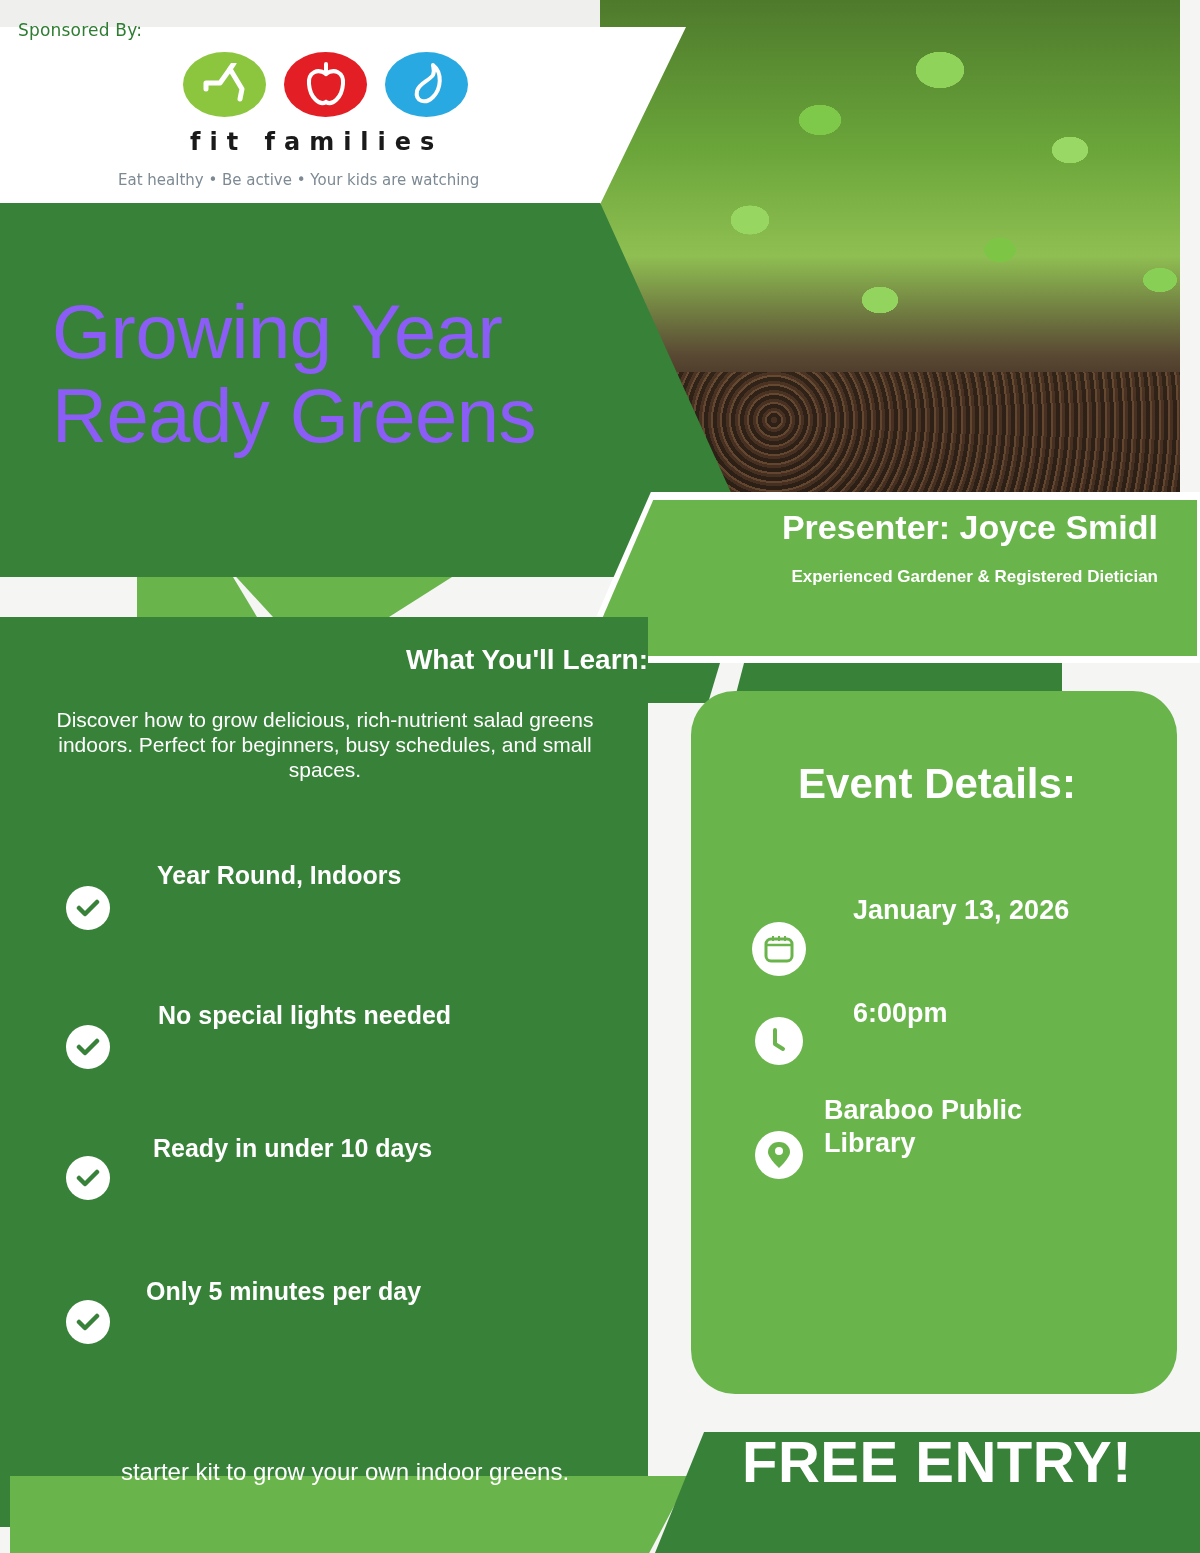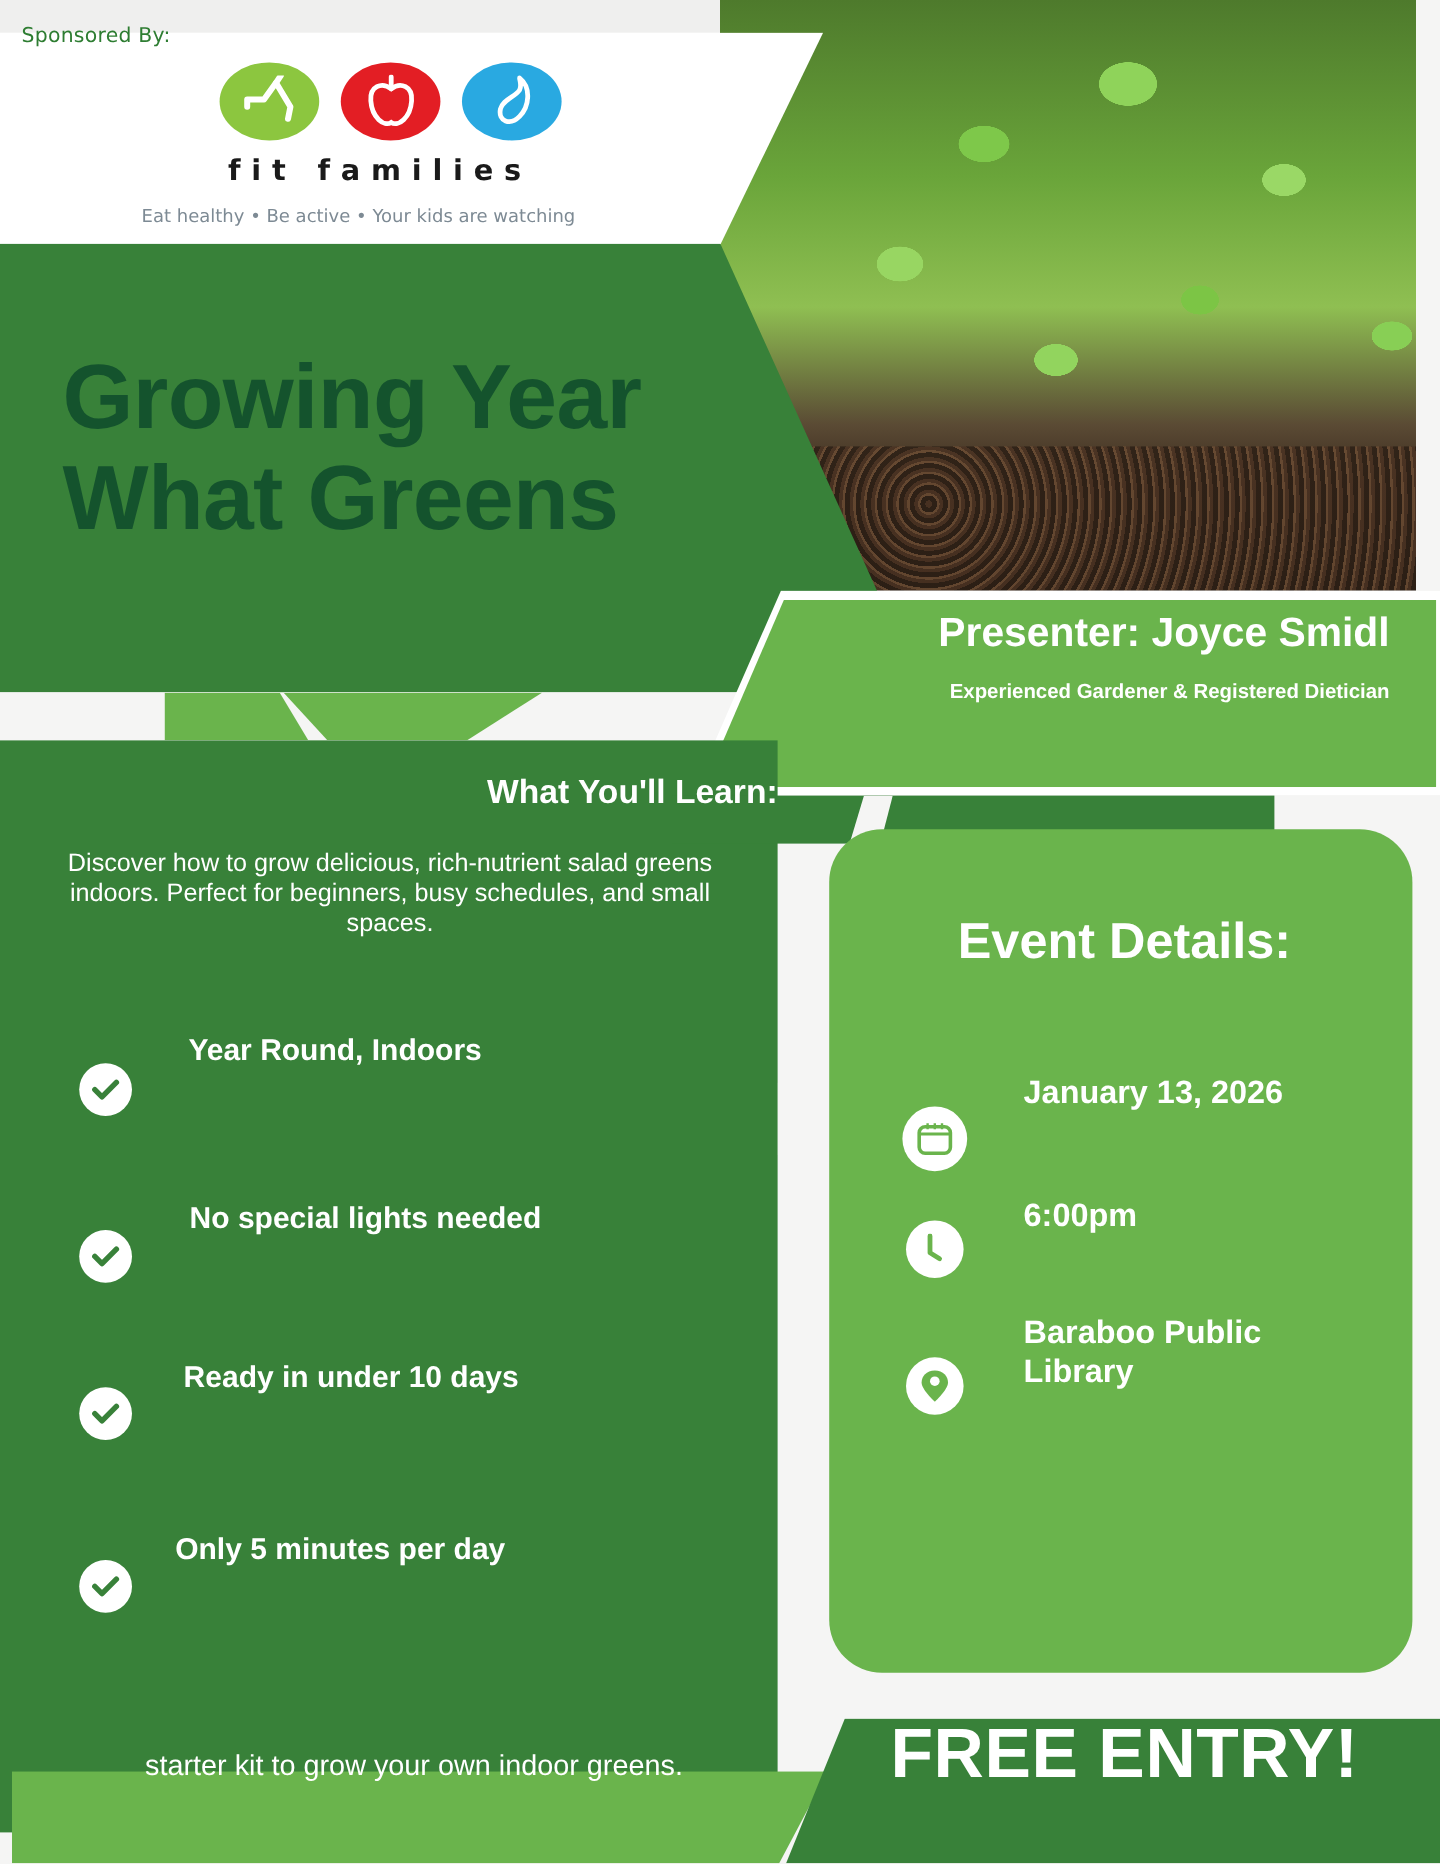--- a/index.html
+++ b/index.html
@@ -55,22 +55,22 @@
     background:
       repeating-radial-gradient(circle at 30% 40%, #4a3222 0 3px, #2c1f15 3px 7px, #6b4c33 7px 9px);
     opacity: .85;
   }
   .title-block-main {
     left: 0; top: 203px; width: 732px; height: 374px;
     background: #388139;
     clip-path: polygon(0 0, 82% 0, 100% 78%, 94% 78%, 86.5% 100%, 0 100%);
   }
   .page-title {
-    left: 52px; top: 290px; font-size: 76px; font-weight: bold; line-height: 84px;
-    color: #14532d; letter-spacing: -0.5px;
+    left: 52px; top: 290px; font-size: 76px; font-weight: normal; line-height: 84px;
+    color: #8b5cf6; letter-spacing: -0.5px;
   }
 
   
   .presenter-border {
     left: 576px; top: 492px; width: 624px; height: 171px;
     background: #ffffff;
     clip-path: polygon(12% 0, 100% 0, 100% 100%, 0 100%);
   }
   .presenter-band {
     left: 586px; top: 500px; width: 611px; height: 156px;
@@ -186,21 +186,21 @@
         <path d="M26 4 C36 12 34 28 26 36 C18 44 8 40 10 30 C12 22 22 20 26 14 C28 10 26 6 26 4 Z" fill="none" stroke="#fff" stroke-width="4" stroke-linejoin="round"></path>
       </svg>
   </div>
 </div>
 <div class="abs logo-wordmark">fit  families</div>
 <div class="abs logo-tagline">Eat healthy • Be active • Your kids are watching</div>
 
 <div class="abs title-block-main"></div>
 <div class="abs page-title">
   <div>Growing Year</div>
-  <div>What Greens</div>
+  <div>Ready Greens</div>
 </div>
 
 <div class="abs presenter-border"></div>
 <div class="abs presenter-band"></div>
 <div class="abs presenter-name">Presenter: Joyce Smidl</div>
 <div class="abs presenter-role">Experienced Gardener &amp; Registered Dietician</div>
 
 <div class="abs leaf-band"></div>
 <div class="abs leaf-cut"></div>
 
@@ -264,21 +264,21 @@
     </svg>
 </div>
 <div class="abs detail-text" style="left:853px; top:997px">6:00pm</div>
 
 <div class="abs detail-icon" style="left:755px; top:1131px; width:48px; height:48px">
   <svg width="26" height="30" viewBox="0 0 26 30">
       <path d="M13 2 C6 2 2 7 2 12 C2 18 13 28 13 28 C13 28 24 18 24 12 C24 7 20 2 13 2 Z" fill="#6ab44c"></path>
       <circle cx="13" cy="11" r="4" fill="#fff"></circle>
     </svg>
 </div>
-<div class="abs detail-text" style="left:853px; top:1094px">
+<div class="abs detail-text" style="left:824px; top:1094px">
   <div>Baraboo Public</div>
   <div>Library</div>
 </div>
 
 <div class="abs bottom-light"></div>
 <div class="abs bottom-dark"></div>
 <div class="abs free-entry">FREE ENTRY!</div>
 
 <div class="abs kit-text">
   <div>starter kit to grow your own indoor greens.</div>

